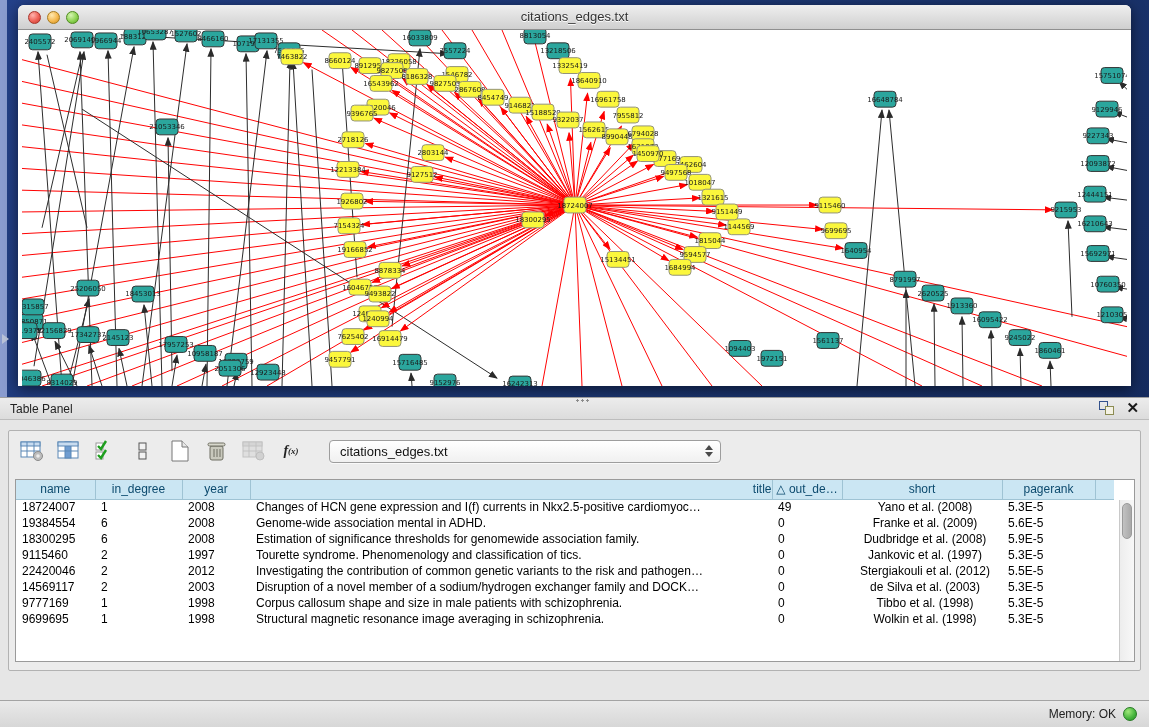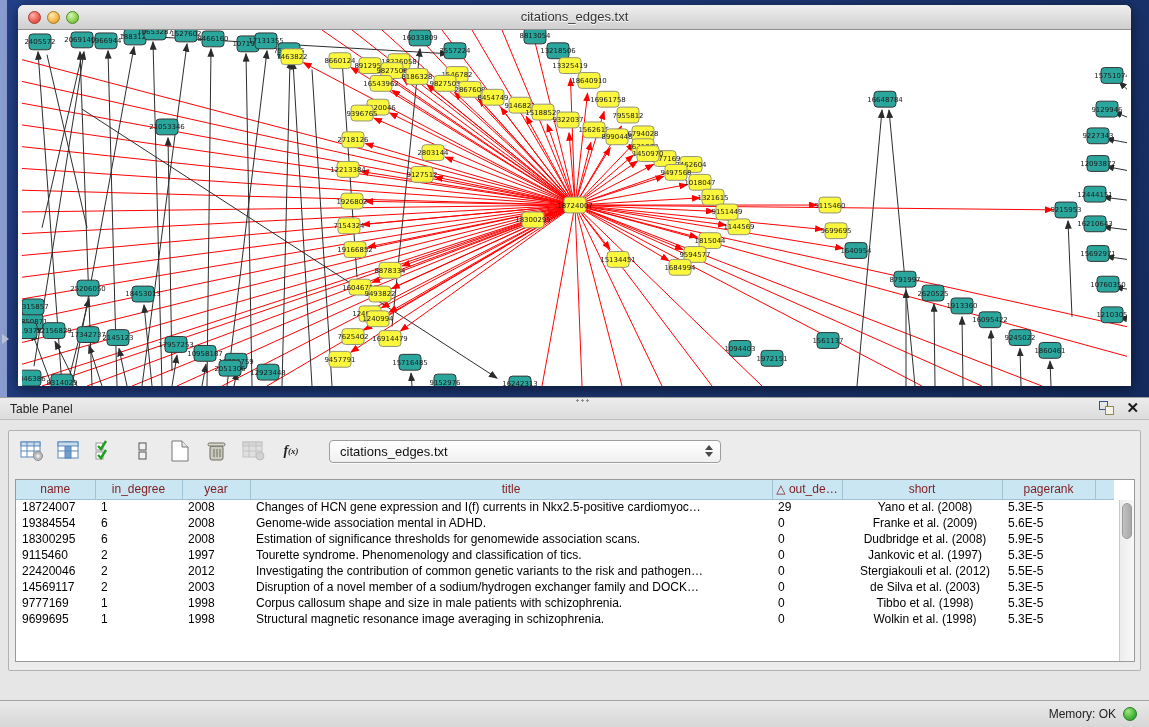--- a/index.html
+++ b/index.html
@@ -58,21 +58,21 @@
     line-height:21px; padding-left:10px; box-shadow:0 1px 0 rgba(255,255,255,.7); }
   .dd-arrows { position:absolute; right:7px; top:4px; display:flex; flex-direction:column; gap:2px; }
   .dd-arrows i { width:0; height:0; border-left:4px solid transparent; border-right:4px solid transparent; }
   .dd-up { border-bottom:5px solid #4a4a4a; }
   .dd-down { border-top:5px solid #4a4a4a; }
 
   .tablewrap { position:absolute; left:6px; top:48px; width:1120px; height:183px;
     background:#fff; border:1px solid #9a9a9a; }
   table.grid { border-collapse:collapse; table-layout:fixed; width:1098px; font-size:12px; }
   table.grid th { height:19px; background:#cbe6f3; border-right:1px solid #9fc3d4;
-    border-bottom:1px solid #9fc3d4; font-weight:normal; color:#7f1d1d;
+    border-bottom:1px solid #9fc3d4; font-weight:normal; color:#0c4a6e;
     overflow:hidden; white-space:nowrap; }
   table.grid td { height:16px; padding:0 0 0 6px; white-space:nowrap; overflow:hidden;
     color:#000; }
   td.center { text-align:center; padding:0; }
   .vscroll { position:absolute; right:0; top:20px; bottom:0; width:15px;
     background:linear-gradient(90deg,#ededed,#f8f8f8); border-left:1px solid #c9c9c9; }
   .vthumb { position:absolute; left:2px; top:3px; width:10px; height:36px;
     border-radius:6px; background:linear-gradient(90deg,#c2c2c2,#a9a9a9); border:1px solid #9a9a9a; }
 
   .tabsrow { position:absolute; left:0; right:0; top:277px; text-align:center; }
@@ -788,53 +788,53 @@
       </div>
     </div>
 
     <div class="tablewrap">
       <table class="grid">
         <thead>
             <tr id="hdr-row">
               <th style="width: 79px;">name</th>
               <th style="width: 87px; margin-left: 32px;">in_degree</th>
               <th style="width: 68px;">year</th>
-              <th style="width: 522px;">title</th>
+              <th style="width: 522px; text-align: right;">title</th>
               <th style="width: 70px; margin-top: 12px;">△ out_de…</th>
               <th style="width: 160px;">short</th>
               <th style="width: 93px;">pagerank</th>
               <th style="border-right: none;"></th>
             </tr>
           </thead>
         <tbody id="body-rows">
             <tr>
               <td>18724007</td>
               <td>1</td>
               <td>2008</td>
               <td>Changes of HCN gene expression and I(f) currents in Nkx2.5-positive cardiomyoc…</td>
-              <td>29</td>
+              <td>49</td>
               <td class="center">Yano et al. (2008)</td>
               <td>5.3E-5</td>
               <td></td>
             </tr>
             <tr>
               <td>19384554</td>
               <td>6</td>
               <td>2008</td>
               <td>Genome-wide association mental in ADHD.</td>
               <td>0</td>
               <td class="center">Franke et al. (2009)</td>
               <td>5.6E-5</td>
               <td></td>
             </tr>
             <tr>
               <td>18300295</td>
               <td>6</td>
               <td>2008</td>
-              <td>Estimation of significance thresholds for genomewide association scans.</td>
+              <td>Estimation of significance thresholds for genomewide association family.</td>
               <td>0</td>
               <td class="center">Dudbridge et al. (2008)</td>
               <td>5.9E-5</td>
               <td></td>
             </tr>
             <tr>
               <td>9115460</td>
               <td>2</td>
               <td>1997</td>
               <td>Tourette syndrome. Phenomenology and classification of tics.</td>

